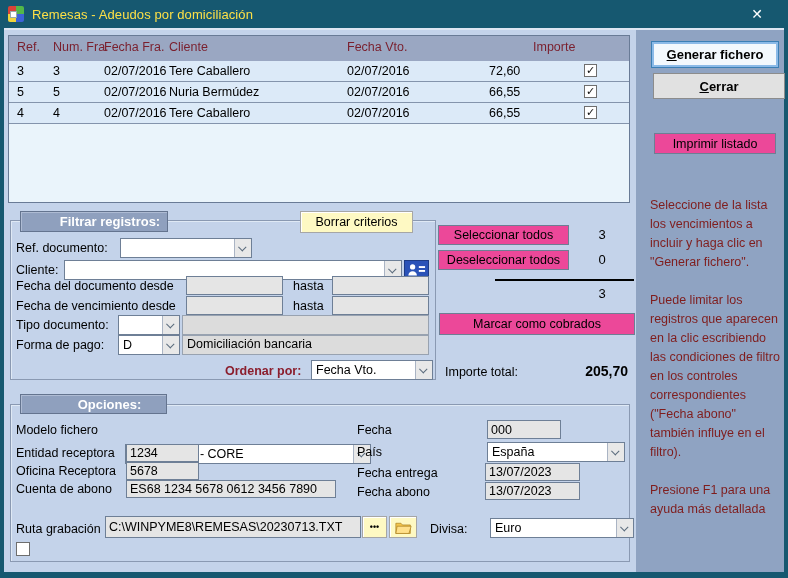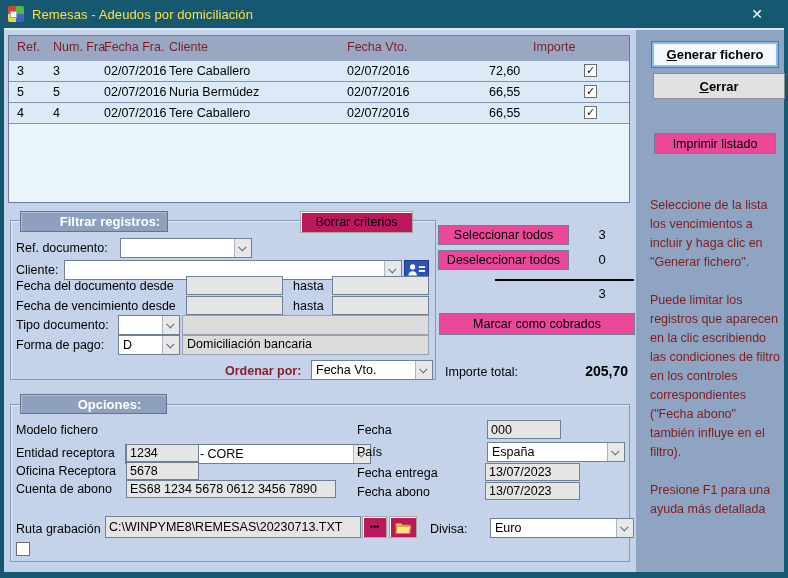--- a/index.html
+++ b/index.html
@@ -28,21 +28,21 @@
 
   
   .lbl { position:absolute; font-size:12.5px; color:#000; white-space:nowrap; }
   .inp { position:absolute; background:#e5e5e5; border:1px solid #6e7f96; font-size:12.5px; padding:0 3px; color:#000; }
   input.inp { outline:none; }
   .combo { position:absolute; background:#fff; border:1px solid #6e7f96; display:flex; align-items:center; }
   .combo .ctext { flex:1; font-size:12.5px; padding-left:4px; overflow:hidden; white-space:nowrap; }
   .combo .cbtn { width:17px; align-self:stretch; background:#e8e8e8; border-left:1px solid #aab4c4; display:flex; align-items:center; justify-content:center; }
   .chev { width:6px; height:6px; border-left:1.6px solid #5a6b7c; border-bottom:1.6px solid #5a6b7c; transform:rotate(-45deg) translateY(-1px); }
   .rofield { position:absolute; background:#dcdcdc; border:1px solid #98a2b0; font-size:12.5px; padding:1px 4px; color:#000; overflow:hidden; white-space:nowrap; }
-  .btn { position:absolute; background:#be185d; border:1px solid #a6a6a6; font-size:12.5px; color:#000; box-shadow:inset 1px 1px 0 #fff; display:flex; align-items:center; justify-content:center; }
+  .btn { position:absolute; background:#fef9c3; border:1px solid #a6a6a6; font-size:12.5px; color:#000; box-shadow:inset 1px 1px 0 #fff; display:flex; align-items:center; justify-content:center; }
   .btn.white { background:#ec4899; border:1px solid #6e7e94; box-shadow:none; }
   .groupbox { position:absolute; border:1px solid #8a99b2; box-shadow:1px 1px 0 #dfe9f5 inset; }
   .grouplabel { position:absolute; background:#8fa0be; border:1px solid #64748f; box-shadow:inset 1px 1px 0 #aebbd3; color:#fff; font-weight:bold; font-size:13px; display:flex; align-items:center; justify-content:center;padding-left:32px; }
   .maroon { color:#8b1e2d; font-weight:bold; }
   .count { position:absolute; font-size:13px; color:#000; width:36px; text-align:center; }
 
   
   .action-btn { position:absolute; font-weight:bold; font-size:13px; display:flex; align-items:center; justify-content:center; }
   .gen { background:#f3f8fd; border:1px solid #3c7fb5; box-shadow:inset 0 0 0 2px #8cbae8; }
   .cer { background:#e1e1e1; border:1px solid #8c8c8c; }

